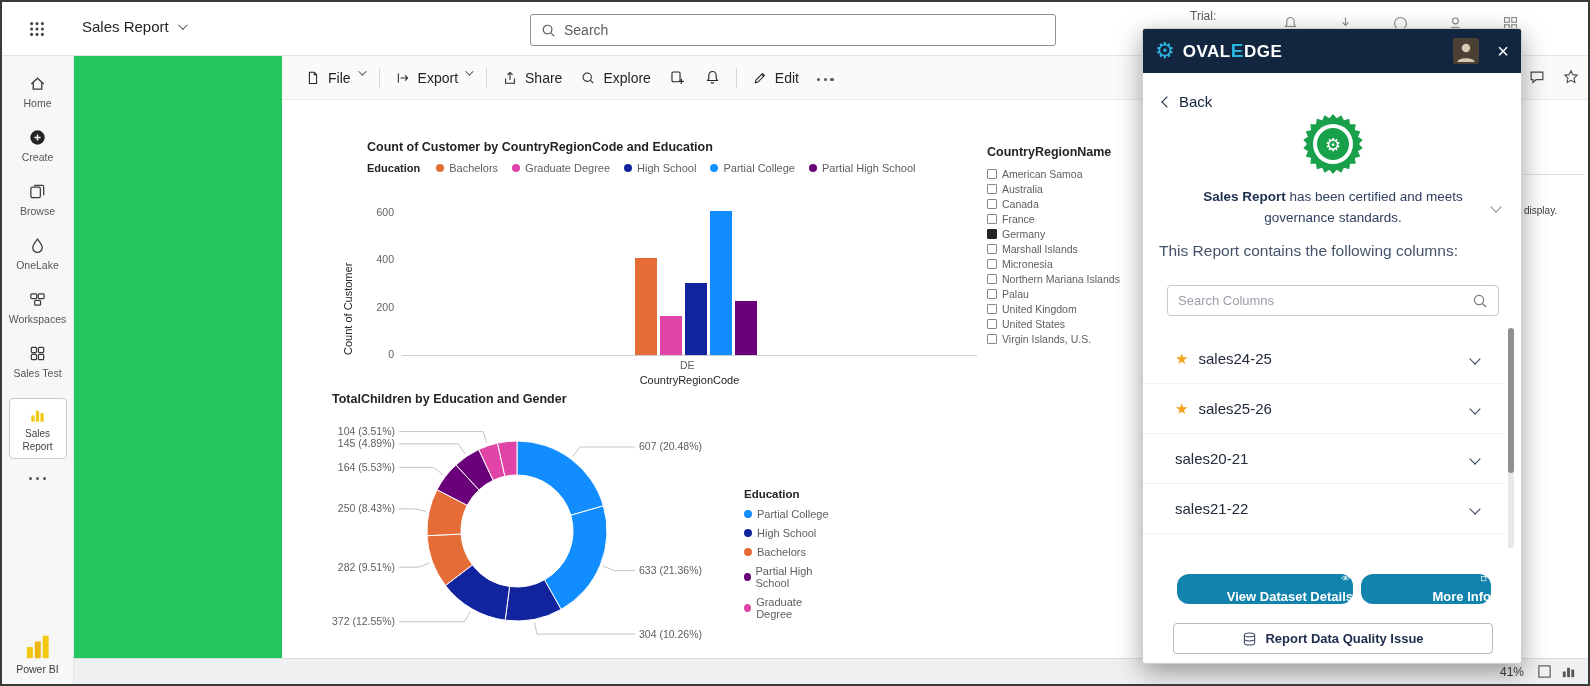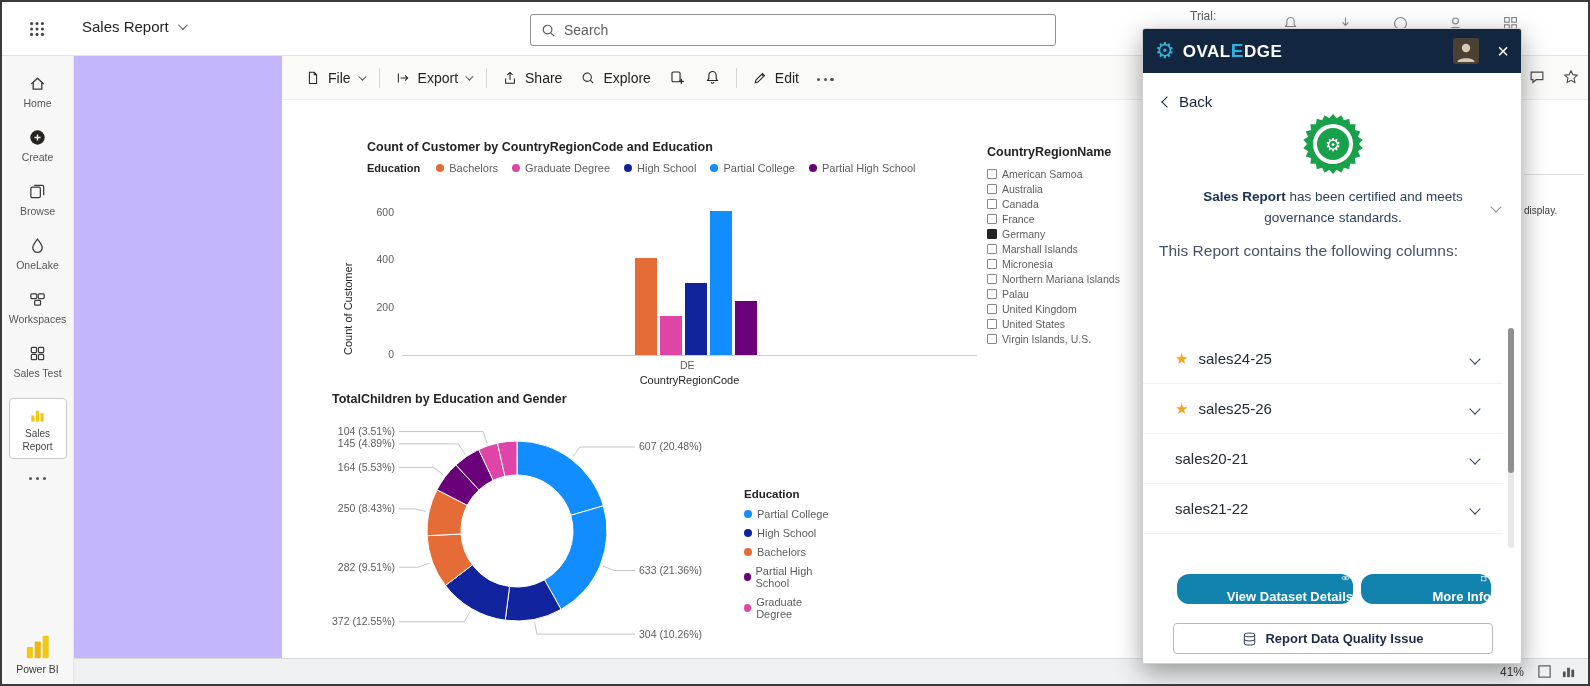--- a/index.html
+++ b/index.html
@@ -1,17 +1,17 @@
 <!DOCTYPE html>
 <html><head>
 <meta charset="utf-8">
 <style>
   * { margin:0; padding:0; box-sizing:border-box; }
   body { background:#ffffff; font-family:"Liberation Sans", sans-serif; }
-  .screen { position:relative; width:1590px; height:686px; border:2px solid #3a3a3a; background:#c4b5fd; overflow:hidden; }
+  .screen { position:relative; width:1590px; height:686px; border:2px solid #3a3a3a; background:#22c55e; overflow:hidden; }
 
   
   .topbar { position:absolute; left:0; top:0; right:0; height:54px; background:#fff; border-bottom:1px solid #e4e4e4; z-index:2; }
   .waffle { position:absolute; left:26px; top:18px; cursor:pointer; }
   .report-title { position:absolute; left:80px; top:16px; display:flex; align-items:center; gap:9px; font-size:15px; color:#252423; cursor:pointer; }
   .searchbox { position:absolute; left:528px; top:12px; width:526px; height:32px; border:1px solid #8f8f8f; border-radius:3px; background:#fff; display:flex; align-items:center; padding:0 10px; gap:8px; }
   .searchbox input { border:none; outline:none; flex:1; font-size:14px; color:#323130; font-family:"Liberation Sans", sans-serif; }
   .searchbox input::placeholder { color:#605e5c; }
   .trial { position:absolute; left:1188px; top:7px; font-size:12px; color:#5a5a5a; }
   .tb-right-icons { position:absolute; top:13px; left:1280px; display:flex; gap:38px; z-index:1; }
@@ -28,21 +28,21 @@
 
   
   .pages { position:absolute; left:72px; top:54px; width:208px; bottom:26px; background:#fff; border-right:1px solid #e1e1e1; z-index:1; }
   .pages-header { display:flex; justify-content:space-between; align-items:center; padding:17px 20px 16px 24px; font-size:17px; font-weight:700; color:#252423; }
   .collapse { font-size:18px; color:#3b3a39; cursor:pointer; line-height:1; }
   .page-item { height:45px; display:flex; align-items:center; padding-left:24px; font-size:15px; color:#3b3a39; border-left:3px solid transparent; cursor:pointer; }
   .page-item.active { background:#e9e9e9; border-left-color:#2b2b2b; font-weight:700; color:#252423; }
 
   
   .toolbar { position:absolute; left:280px; top:54px; right:0; height:44px; background:#fafaf9; border-bottom:1px solid #ececec; display:flex; align-items:center; padding-left:14px; font-size:14px; color:#252423; z-index:1; }
-  .tb-btn { display:flex; align-items:center; gap:7px; padding:7px 9px; border-radius:3px; cursor:pointer; white-space:nowrap; }
+  .tb-btn { display:flex; align-items:flex-start; gap:7px; padding:7px 9px; border-radius:3px; cursor:pointer; white-space:nowrap; }
   .tb-div { width:1px; height:20px; background:#d6d6d6; margin:0 6px; }
   .tb-chev { width:6px; height:6px; border-right:1.3px solid #555; border-bottom:1.3px solid #555; transform:rotate(45deg) translateY(-2px); display:inline-block; }
 
   
   .canvas { position:absolute; left:280px; top:98px; right:0; bottom:26px; background:#fff; }
   .visual { position:absolute; }
   .v-title { font-size:12.5px; font-weight:600; color:#252423; }
 
   .bar-visual { left:85px; top:40px; width:622px; height:252px; }
   .bar-legend { display:flex; align-items:center; gap:14px; margin-top:8px; font-size:11px; color:#605e5c; }
@@ -514,20 +514,27 @@
       </svg>
 
     <div class="oe-cert">
       <b>Sales Report</b>
       <span>has been certified and meets governance standards.</span>
     </div>
     <span class="oe-cert-chev"></span>
 
     <div class="oe-heading">This Report contains the following columns:</div>
 
+    <div class="oe-search">
+      <input type="text" placeholder="Search Columns" style="">
+      <svg width="16" height="16" viewBox="0 0 16 16">
+          <circle cx="7" cy="7" r="4.6" fill="none" stroke="#7a7a7a" stroke-width="1.2"></circle>
+          <path d="M10.5 10.5 14 14" stroke="#7a7a7a" stroke-width="1.2"></path>
+        </svg>
+    </div>
 
     <div class="oe-cols" id="oe-cols">
         <div class="oe-col-row">
           <span class="oe-col-star">★</span>
           <span class="oe-col-name">sales24-25</span>
           <span class="oe-col-chev"></span>
         </div>
         <div class="oe-col-row">
           <span class="oe-col-star">★</span>
           <span class="oe-col-name">sales25-26</span>

